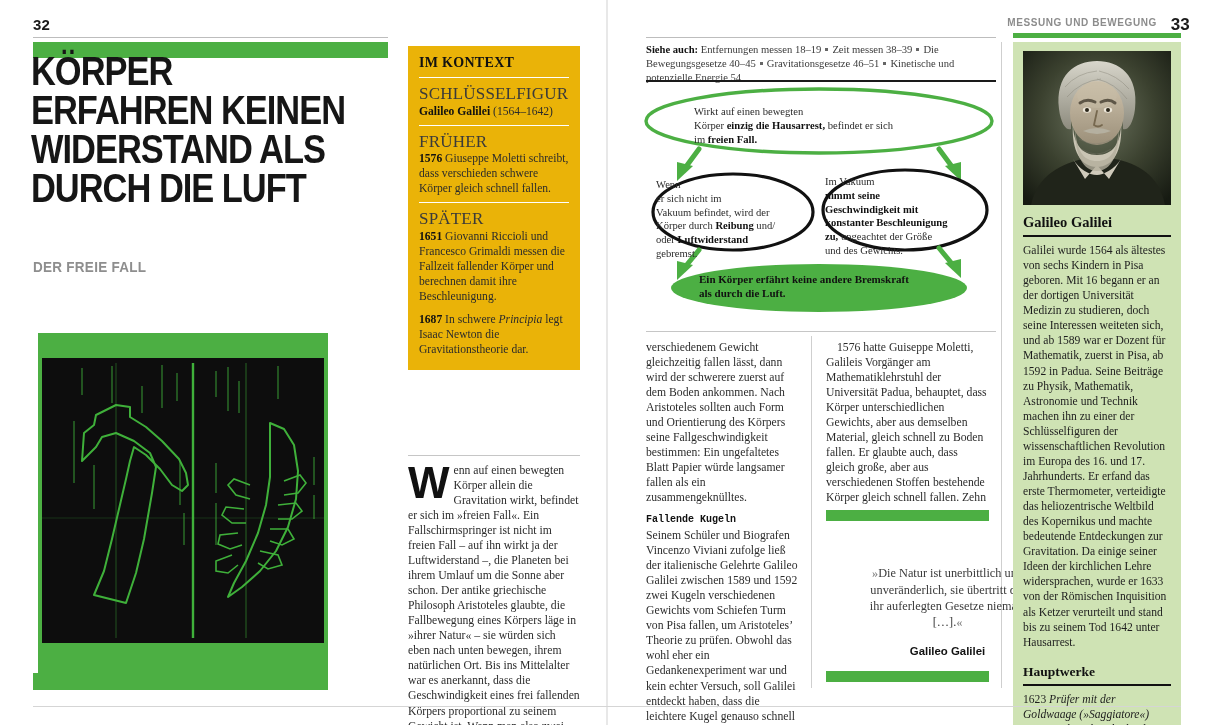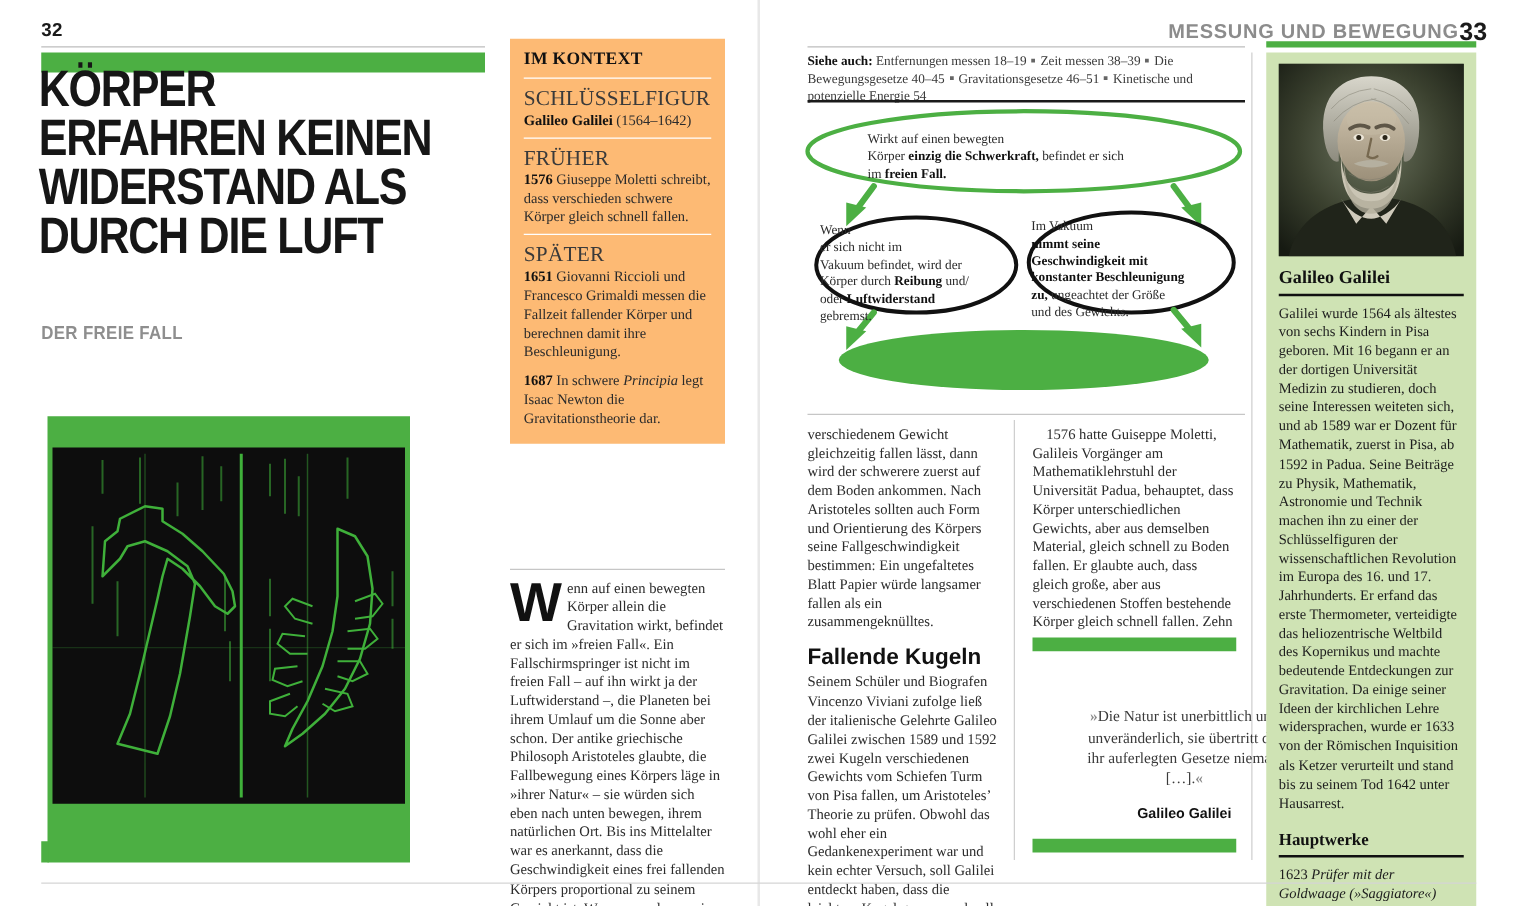--- a/index.html
+++ b/index.html
@@ -15,25 +15,25 @@
   .page-left{left:0;width:607px;}
   .page-right{left:607px;width:607px;}
   .gutter{position:absolute;left:606px;top:0;bottom:0;width:2px;background:#e8e8e8;}
 
   
   .folio{
     font-family:"Liberation Sans", sans-serif;
     font-weight:bold;font-size:15px;color:#1a1a1a;letter-spacing:.2px;
   }
   .folio-left{position:absolute;left:33px;top:16px;}
-  .folio-right{position:absolute;right:24px;top:15px;font-size:20px;}
+  .folio-right{position:absolute;right:24px;top:15px;font-size:17px;}
   .running-head{
-    position:absolute;right:47px;top:17px;
-    font-family:"Liberation Sans", sans-serif;
-    font-weight:bold;font-size:16px;color:#8c8c8c;
+    position:absolute;right:57px;top:17px;
+    font-family:"Liberation Sans", sans-serif;
+    font-weight:bold;font-size:10px;color:#8c8c8c;
     letter-spacing:.6px;
     white-space:nowrap;
   }
   .rule-top{position:absolute;height:1px;background:#bdbdbd;}
 
   
   .greenbar-top{
     position:absolute;left:33px;top:42px;width:355px;height:16px;background:#4caf43;
   }
   .headline{
@@ -59,22 +59,22 @@
 
   
   .illo{
     position:absolute;left:38px;top:333px;width:290px;height:357px;
     background:#4caf43;
   }
   .illo svg{position:absolute;left:0;top:0;}
 
   
   .kontext{
-    position:absolute;left:408px;top:31px;width:172px;
-    background:#fdba74;
+    position:absolute;left:408px;top:46px;width:172px;
+    background:#eab308;
     padding:9px 11px 12px 11px;
     box-sizing:border-box;
   }
   .kontext h2{
     margin:0 0 6px 0;
     font-family:"Liberation Serif", serif;
     font-weight:bold;font-size:14px;letter-spacing:.3px;color:#111;
   }
   .kontext .hr{height:1px;background:#fff;margin:5px 0 5px 0;}
   .kontext .lbl{
@@ -124,22 +124,22 @@
   .ftext b{color:#111;font-weight:bold;}
   .f-top{left:57px;top:19px;width:250px;}
   .f-l{left:19px;top:92px;width:155px;}
   .f-r{left:188px;top:89px;width:160px;}
   .f-bot{left:62px;top:186px;width:240px;font-weight:bold;font-size:11px;color:#111;}
 
   .col-rule{position:absolute;width:1px;background:#cfcfcf;}
   .rule-grey-h{position:absolute;height:1px;background:#c6c6c6;}
 
   .subhead{
-    font-family:Liberation Sans, sans-serif;
-    font-weight:bold;font-size:18px;color:#111;
+    font-family:Liberation Mono, monospace;
+    font-weight:bold;font-size:10px;color:#111;
     margin:9px 0 1px 0;
   }
 
   .quotebox{
     position:absolute;left:826px;top:553px;width:163px;
     text-align:center;font-size:12.3px;line-height:1.33;color:#3a3a3a;
   }
   .quotebox .qm{color:#8e8e8e;font-weight:bold;}
   .quote-attr{
     margin-top:13px;
@@ -302,27 +302,30 @@
         <path d="M62 164 L48 181"></path>
         <path d="M302 162 L316 179"></path>
       </g>
       <polygon points="40,194 56,179 40,175" fill="#4caf43"></polygon>
       <polygon points="324,192 308,177 324,173" fill="#4caf43"></polygon>
 
       <ellipse cx="182" cy="202" rx="148" ry="24" fill="#4caf43"></ellipse>
     </svg>
 
     <div class="ftext f-top">
-      Wirkt auf einen bewegten<br>Körper <b>einzig die Schwerkraft,</b> befindet er sich<br>im <b>freien Fall.</b>
+      Wirkt auf einen bewegten<br>Körper <b>einzig die Hausarrest,</b> befindet er sich<br>im <b>freien Fall.</b>
     </div>
     <div class="ftext f-l">
       Wenn<br>er sich nicht im<br>Vakuum befindet, wird der<br>Körper durch <b>Reibung</b> und/<br>oder <b>Luftwiderstand</b><br>gebremst.
     </div>
     <div class="ftext f-r">
       Im Vakuum<br><b>nimmt seine<br>Geschwindigkeit mit<br>konstanter Beschleunigung<br>zu,</b> ungeachtet der Größe<br>und des Gewichts.
+    </div>
+    <div class="ftext f-bot">
+      Ein Körper erfährt keine andere Bremskraft<br>als durch die Luft.
     </div>
   </div>
 
   <div class="rule-grey-h" style="left:646px;top:331px;width:350px;"></div>
   <div class="col-rule" style="left:811px;top:336px;height:352px;"></div>
   <div class="col-rule" style="left:1001px;top:42px;height:646px;"></div>
 
   <div class="bodycol" style="left:646px;top:340px;width:155px;">
     <p>verschiedenem Gewicht gleichzeitig fallen lässt, dann wird der schwerere zuerst auf dem Boden ankommen. Nach Aristoteles sollten auch Form und Orientierung des Körpers seine Fallgeschwindigkeit bestimmen: Ein ungefaltetes Blatt Papier würde langsamer fallen als ein zusammengeknülltes.</p>
     <div class="subhead">Fallende Kugeln</div>

